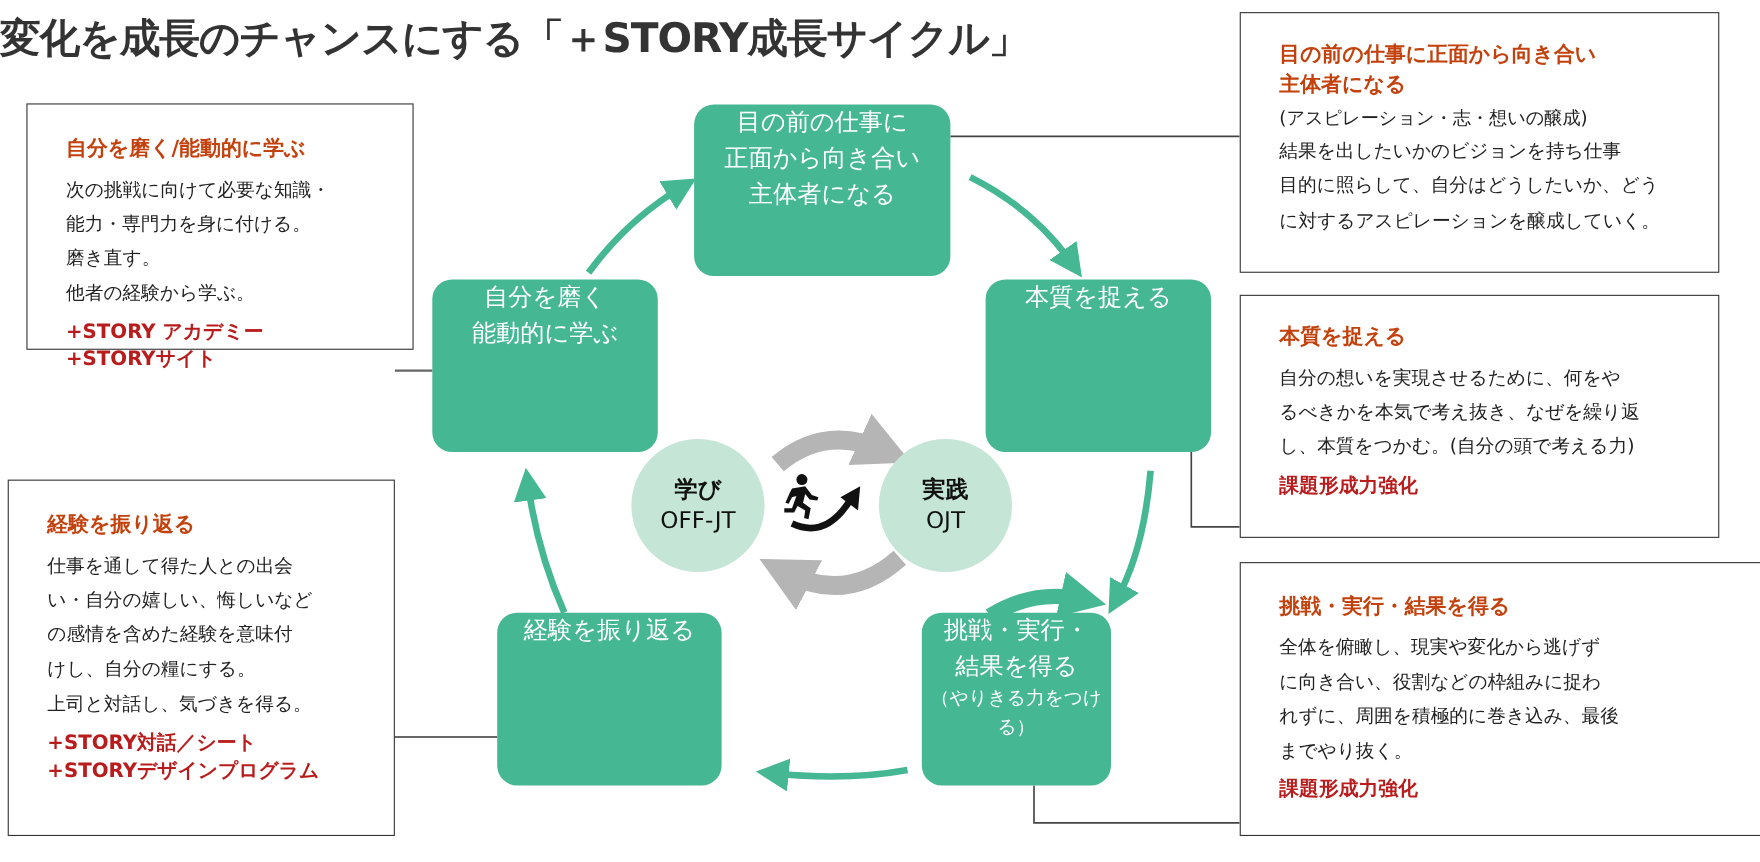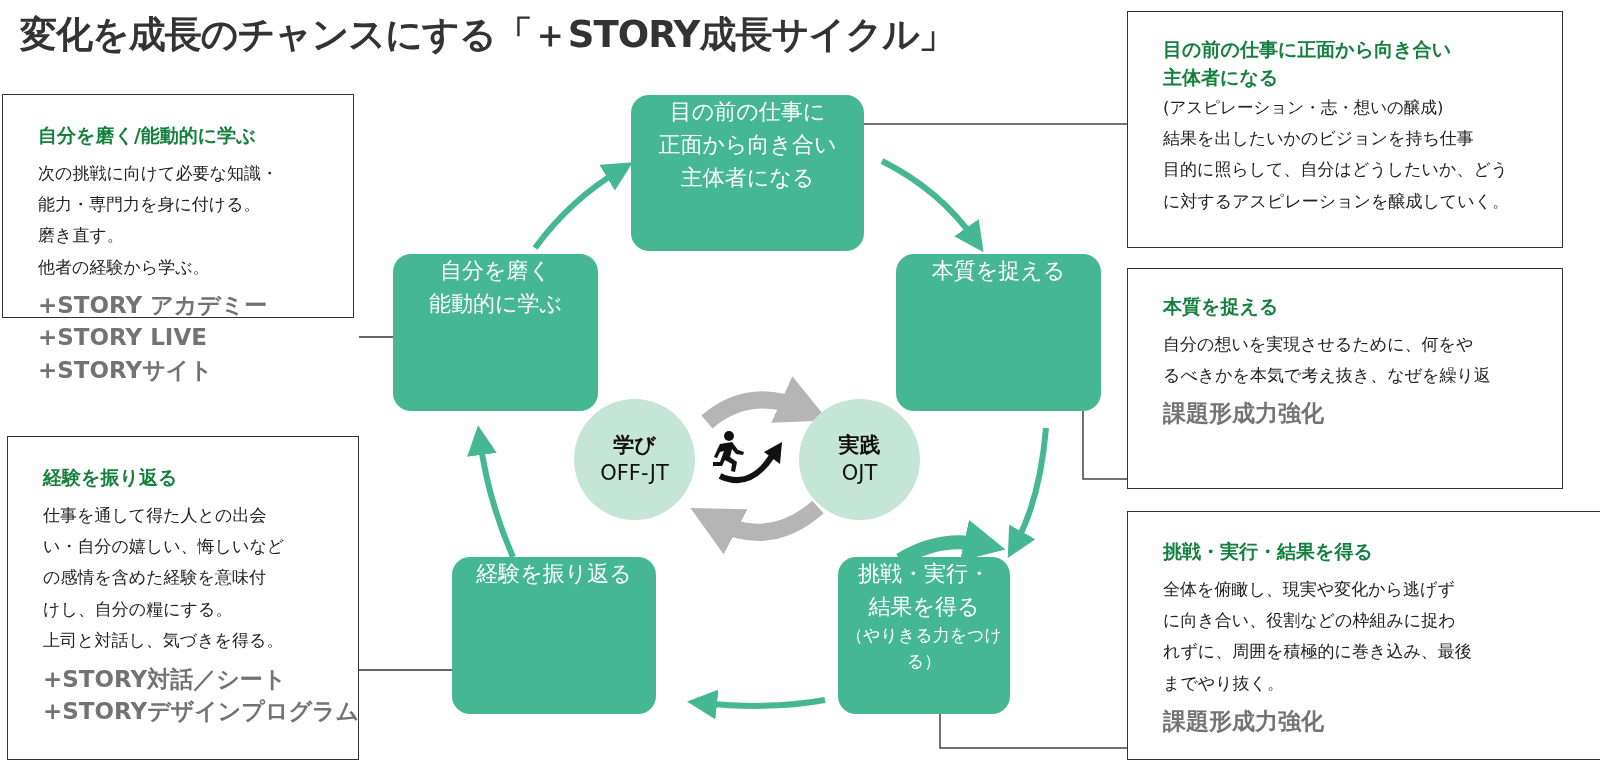--- a/index.html
+++ b/index.html
@@ -1,35 +1,35 @@
 <!DOCTYPE html>
 <html><head>
 <meta charset="utf-8">
 <style>
   html, body { margin: 0; padding: 0; background: #ffffff; }
   body {
     width: 1600px; height: 784px; position: relative; overflow: hidden;
     font-family: "DejaVu Sans", "Liberation Sans", sans-serif; color: #222;
   }
   .title {
-    position: absolute; left: 20px; top: 10px;
+    position: absolute; left: 0; top: 10px;
     font-size: 37px; font-weight: bold; color: #333; letter-spacing: -1px;
     white-space: nowrap;
   }
   .panel {
     position: absolute; background: #fff; border: 1.5px solid #333; box-sizing: border-box;
   }
-  .panel .ph { font-weight: bold; font-size: 19px; color: #15803d; margin-bottom: 8px; line-height: 1.45; }
+  .panel .ph { font-weight: bold; font-size: 19px; color: #c2410c; margin-bottom: 8px; line-height: 1.45; }
   .panel .pb { font-size: 17px; line-height: 1.85; color: #222; }
   .panel .pb div { white-space: nowrap; }
-  .panel .pg { font-size: 23px; font-weight: bold; color: #737373; line-height: 1.4; white-space: nowrap; }
+  .panel .pg { font-size: 18px; font-weight: bold; color: #b91c1c; line-height: 1.4; white-space: nowrap; }
   .panel .pg.sp { margin-top: 6px; }
   .panel .sub { font-size: 16.5px; line-height: 1.8; color: #222; white-space: nowrap; }
 
-  #p-left-top { left: 2px; top: 94px; width: 352px; height: 224px; padding: 27px 0 7px 35px; }
+  #p-left-top { left: 24px; top: 94px; width: 352px; height: 224px; padding: 27px 0 7px 35px; }
   #p-left-bot { left: 7px; top: 436px; width: 352px; height: 324px; padding: 27px 0 0 35px; }
   #p-right-1 { left: 1127px; top: 11px; width: 436px; height: 237px; padding: 24px 0 0 35px; }
   #p-right-2 { left: 1127px; top: 268px; width: 436px; height: 221px; padding: 24px 0 0 35px; }
   #p-right-3 { left: 1127px; top: 511px; width: 485px; height: 249px; padding: 26px 0 0 35px; }
 
   .node {
     position: absolute; background: #46b793; border-radius: 18px; color: #fff;
     display: flex; flex-direction: column; align-items: center; justify-content: flex-start;
     text-align: center; font-size: 22px; line-height: 1.5; font-weight: normal;
   }
@@ -125,21 +125,20 @@
 
 <div class="panel" id="p-left-top">
   <div class="ph">自分を磨く/能動的に学ぶ</div>
   <div class="pb">
     <div>次の挑戦に向けて必要な知識・</div>
     <div>能力・専門力を身に付ける。</div>
     <div>磨き直す。</div>
     <div>他者の経験から学ぶ。</div>
   </div>
   <div class="pg sp">+STORY アカデミー</div>
-  <div class="pg">+STORY LIVE</div>
   <div class="pg">+STORYサイト</div>
 </div>
 
 <div class="panel" id="p-left-bot">
   <div class="ph">経験を振り返る</div>
   <div class="pb">
     <div>仕事を通して得た人との出会</div>
     <div>い・自分の嬉しい、悔しいなど</div>
     <div>の感情を含めた経験を意味付</div>
     <div>けし、自分の糧にする。</div>
@@ -160,20 +159,21 @@
     <div>目的に照らして、自分はどうしたいか、どう</div>
     <div>に対するアスピレーションを醸成していく。</div>
   </div>
 </div>
 
 <div class="panel" id="p-right-2">
   <div class="ph">本質を捉える</div>
   <div class="pb">
     <div>自分の想いを実現させるために、何をや</div>
     <div>るべきかを本気で考え抜き、なぜを繰り返</div>
+    <div>し、本質をつかむ。(自分の頭で考える力)</div>
   </div>
   <div class="pg sp">課題形成力強化</div>
 </div>
 
 <div class="panel" id="p-right-3">
   <div class="ph">挑戦・実行・結果を得る</div>
   <div class="pb">
     <div>全体を俯瞰し、現実や変化から逃げず</div>
     <div>に向き合い、役割などの枠組みに捉わ</div>
     <div>れずに、周囲を積極的に巻き込み、最後</div>

